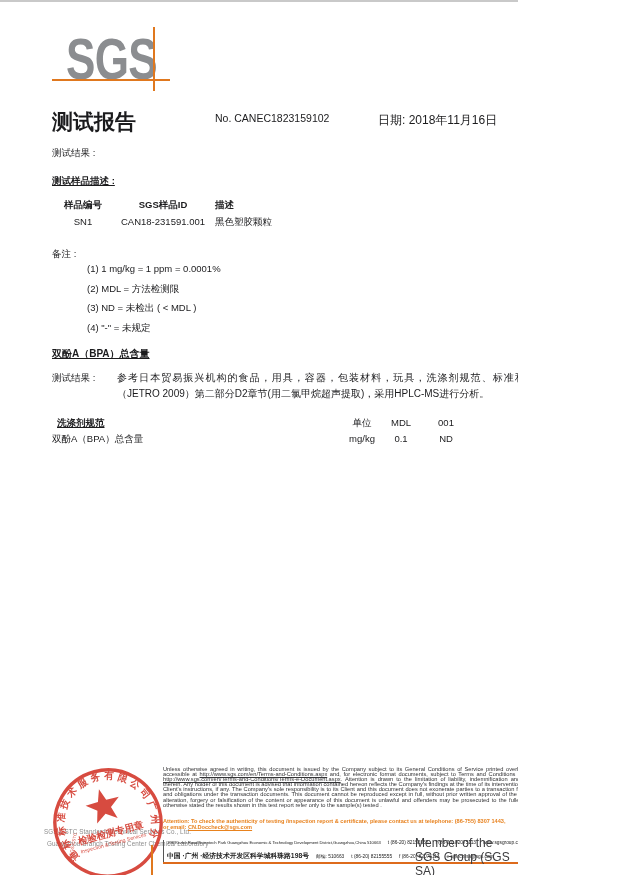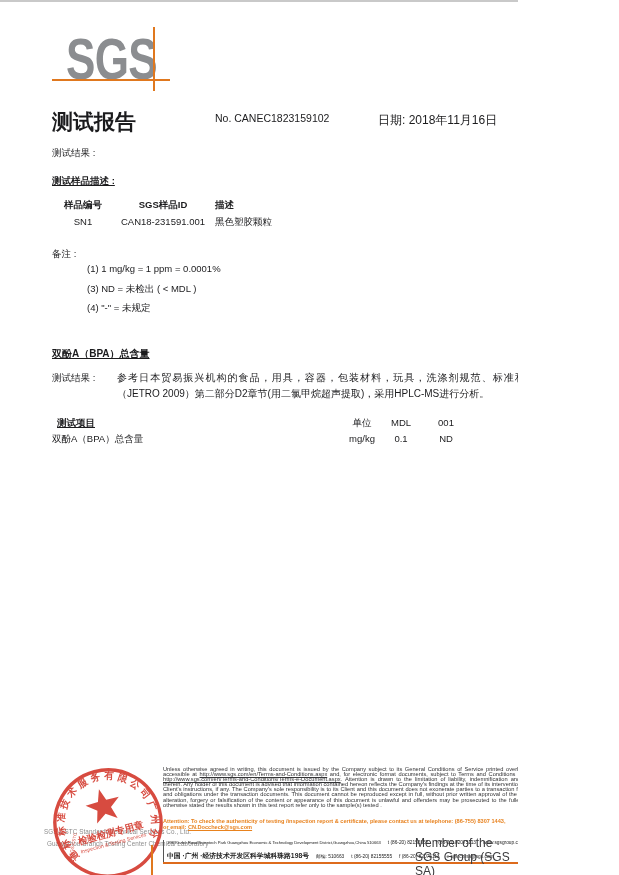--- a/index.html
+++ b/index.html
@@ -83,29 +83,30 @@
   <div class="abs body-text srow-h col-c1">样品编号</div>
   <div class="abs body-text srow-h col-c2">SGS样品ID</div>
   <div class="abs body-text srow-h col-c3">描述</div>
   <div class="abs body-text srow-1 col-c1">SN1</div>
   <div class="abs body-text srow-1 col-c2">CAN18-231591.001</div>
   <div class="abs body-text srow-1 col-c3">黑色塑胶颗粒</div>
 
   <div class="abs body-text remarks-heading">备注 :</div>
   <div class="abs remarks">
     <div class="remark-item">(1) 1 mg/kg = 1 ppm = 0.0001%</div>
+    <div class="remark-item">(2) MDL = 方法检测限</div>
     <div class="remark-item">(3) ND = 未检出 ( &lt; MDL )</div>
     <div class="remark-item">(4) "-" = 未规定</div>
   </div>
 
   <div class="abs bpa-heading">双酚A（BPA）总含量</div>
   <div class="abs body-text method-label">测试结果 :</div>
   <div class="abs method-text">参考日本贸易振兴机构的食品，用具，容器，包装材料，玩具，洗涤剂规范、标准和检测方法（JETRO 2009）第二部分D2章节(用二氯甲烷超声提取)，采用HPLC-MS进行分析。</div>
 
-  <div class="abs body-text rrow-h rcol-item-h">测试项目</div>
+  <div class="abs body-text rrow-h rcol-item-h">洗涤剂规范</div>
   <div class="abs body-text rrow-h rcol-unit hd">单位</div>
   <div class="abs body-text rrow-h rcol-mdl hd">MDL</div>
   <div class="abs body-text rrow-h rcol-001 hd-italic">001</div>
   <div class="abs body-text rrow-1 rcol-item">双酚A（BPA）总含量</div>
   <div class="abs body-text rrow-1 rcol-unit">mg/kg</div>
   <div class="abs body-text rrow-1 rcol-mdl">0.1</div>
   <div class="abs body-text rrow-1 rcol-001">ND</div>
 
   <div class="abs lab-line1">SGS-CSTC Standards Technical Services Co., Ltd.</div>
   <div class="abs lab-line2">Guangzhou Branch Testing Center Chemical Laboratory</div>

